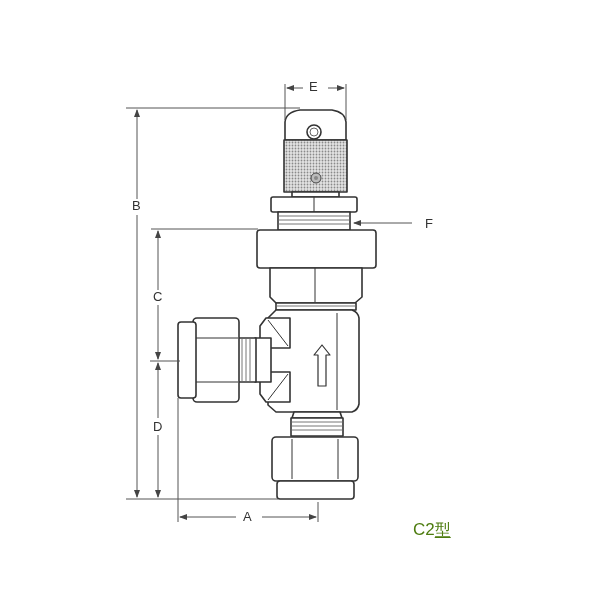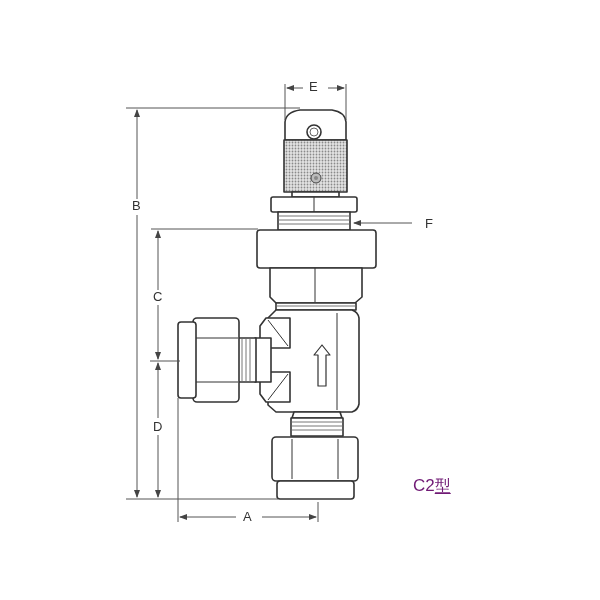--- a/index.html
+++ b/index.html
@@ -1,19 +1,19 @@
 <!DOCTYPE html>
 <html><head>
   <meta charset="utf-8">
   <style>
     html, body { margin: 0; padding: 0; background: #ffffff; }
     body { width: 600px; height: 600px; position: relative; overflow: hidden; font-family: "Liberation Sans", sans-serif; }
     #drawing { position: absolute; left: 0; top: 0; width: 600px; height: 600px; }
     .lbl { position: absolute; font-family: "Liberation Sans", sans-serif; font-size: 13px; color: #333333; background: #ffffff; line-height: 14px; padding: 0 1px; }
-    .model { position: absolute; left: 413px; top: 476px; font-family: "Liberation Sans", sans-serif; font-size: 17px; color: #701a75; }
+    .model { position: absolute; left: 413px; top: 520px; font-family: "Liberation Sans", sans-serif; font-size: 17px; color: #4d7c0f; }
     .model .kanji { font-family: "DejaVu Sans", sans-serif; font-size: 16px; text-decoration: underline; text-underline-offset: 2px; }
   </style>
 </head>
 <body>
 
 <svg id="drawing" viewBox="0 0 600 600" xmlns="http://www.w3.org/2000/svg">
   <defs>
     <pattern id="knurl" width="3" height="3" patternUnits="userSpaceOnUse">
       <rect width="3" height="3" fill="#e4e4e4"></rect>
       <circle cx="1.5" cy="1.5" r="0.9" fill="#8a8a8a"></circle>

